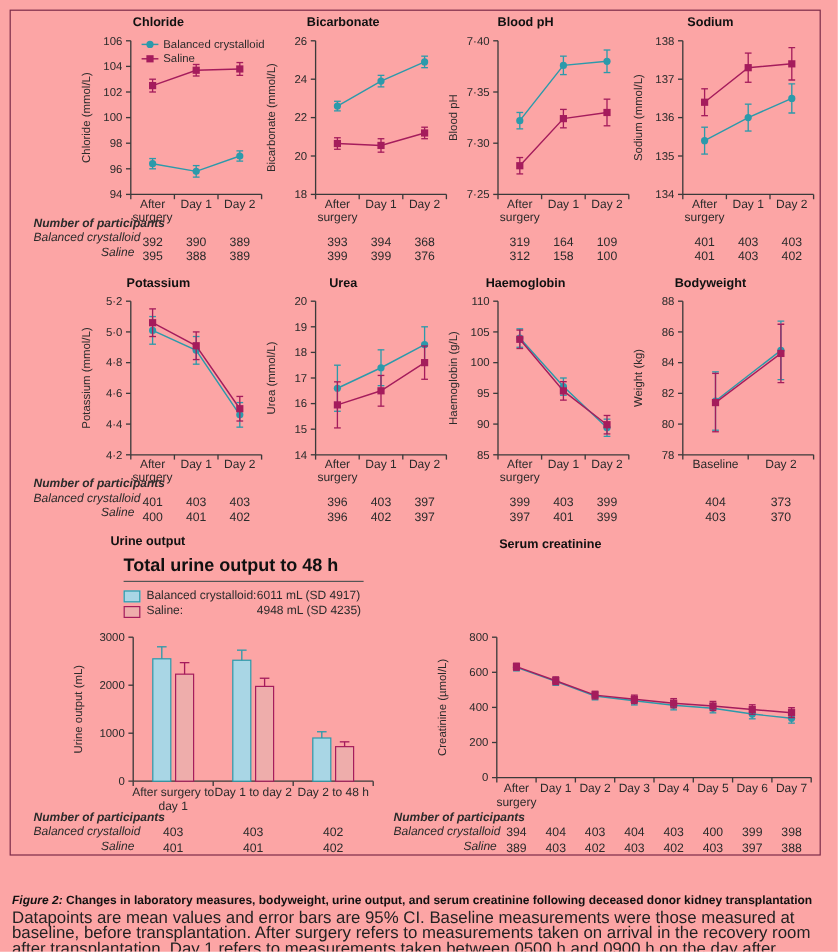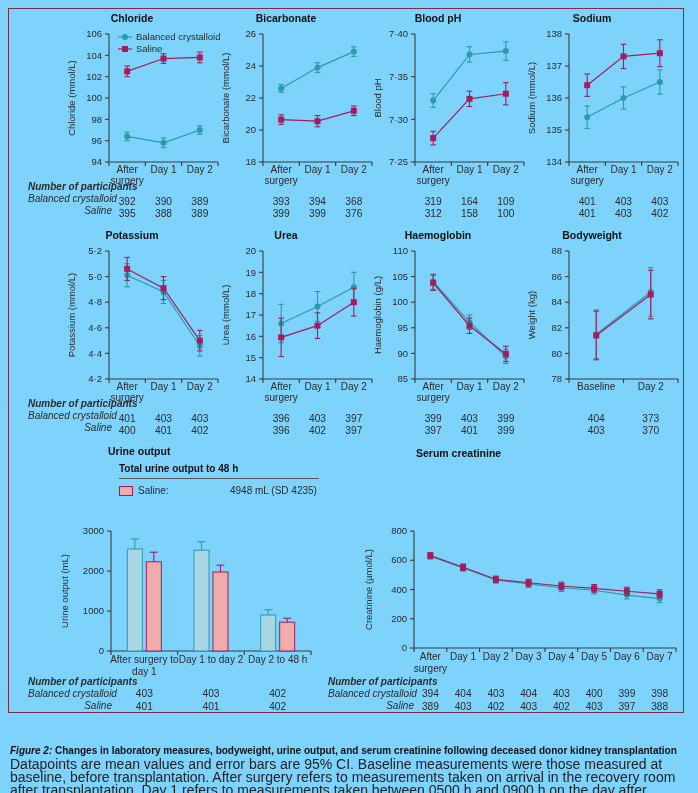--- a/index.html
+++ b/index.html
@@ -1,28 +1,28 @@
 <!DOCTYPE html>
 <html><head>
 <meta charset="utf-8">
 <style>
   html,body{margin:0;padding:0;}
-  .page{position:relative;width:698px;height:793px;background:#7dd3fc;
+  .page{position:relative;width:698px;height:793px;background:#fca5a5;
         font-family:"Liberation Sans",sans-serif;color:#2b2b2b;overflow:hidden;}
   .frame{position:absolute;left:8px;top:8px;width:676px;height:705px;
          border:1.5px solid #7c2b49;box-sizing:border-box;}
   svg.chart{position:absolute;overflow:visible;}
   svg text{font-family:"Liberation Sans",sans-serif;}
   .pblock{position:absolute;font-size:10px;line-height:12px;text-align:right;width:84px;font-style:italic;}
   .phead{font-weight:bold;text-align:left;white-space:nowrap;}
   .pname{white-space:nowrap;}
-  .urine-header{position:absolute;left:108px;top:445px;width:215px;font-size:10px;}
+  .urine-header{position:absolute;left:92px;top:445px;width:215px;font-size:10px;}
   .chart-title-left{font-weight:bold;font-size:10.5px;color:#111;}
   .urine-sub{margin-left:11px;margin-top:6px;width:200px;}
-  .urine-subtitle{font-weight:bold;font-size:10px;color:#111;}
+  .urine-subtitle{font-weight:bold;font-size:15px;color:#111;}
   .urine-rule{border:none;border-top:1px solid #555;margin:4px 0 5px 0;}
   .legend-row{display:flex;align-items:center;height:13px;}
   .swatch{display:inline-block;width:12px;height:8px;margin-right:5px;flex:none;}
   .swatch.balanced{background:#a9d6e5;border:1px solid #2b9aab;}
   .swatch.saline{background:#eeadab;border:1px solid #a51c5c;}
   .legend-label{width:92px;flex:none;}
   .adj{line-height:13px;}
   .caption{position:absolute;left:10px;top:744px;width:680px;}
   .caption-title{font-size:10px;font-weight:bold;color:#111;line-height:13px;}
   .fig-label{font-style:italic;}
@@ -753,20 +753,25 @@
     <div class="pname">Balanced crystalloid</div>
     <div class="pname">Saline</div>
   </div>
 
   <div class="urine-header">
     <div class="chart-title-left">Urine output</div>
     <div class="urine-sub">
       <div class="urine-subtitle">Total urine output to 48 h</div>
       <hr class="urine-rule">
       <div class="legend-row">
+        <span class="swatch balanced"></span>
+        <span class="legend-label">Balanced crystalloid:</span>
+        <span>6011 mL (SD 4917)</span>
+      </div>
+      <div class="legend-row">
         <span class="swatch saline"></span>
         <span class="legend-label">Saline:</span>
         <span>4948 mL (SD 4235)</span>
       </div>
     </div>
   </div>
 
   <div class="caption">
     <div class="caption-title">
       <span class="fig-label">Figure 2:</span>

